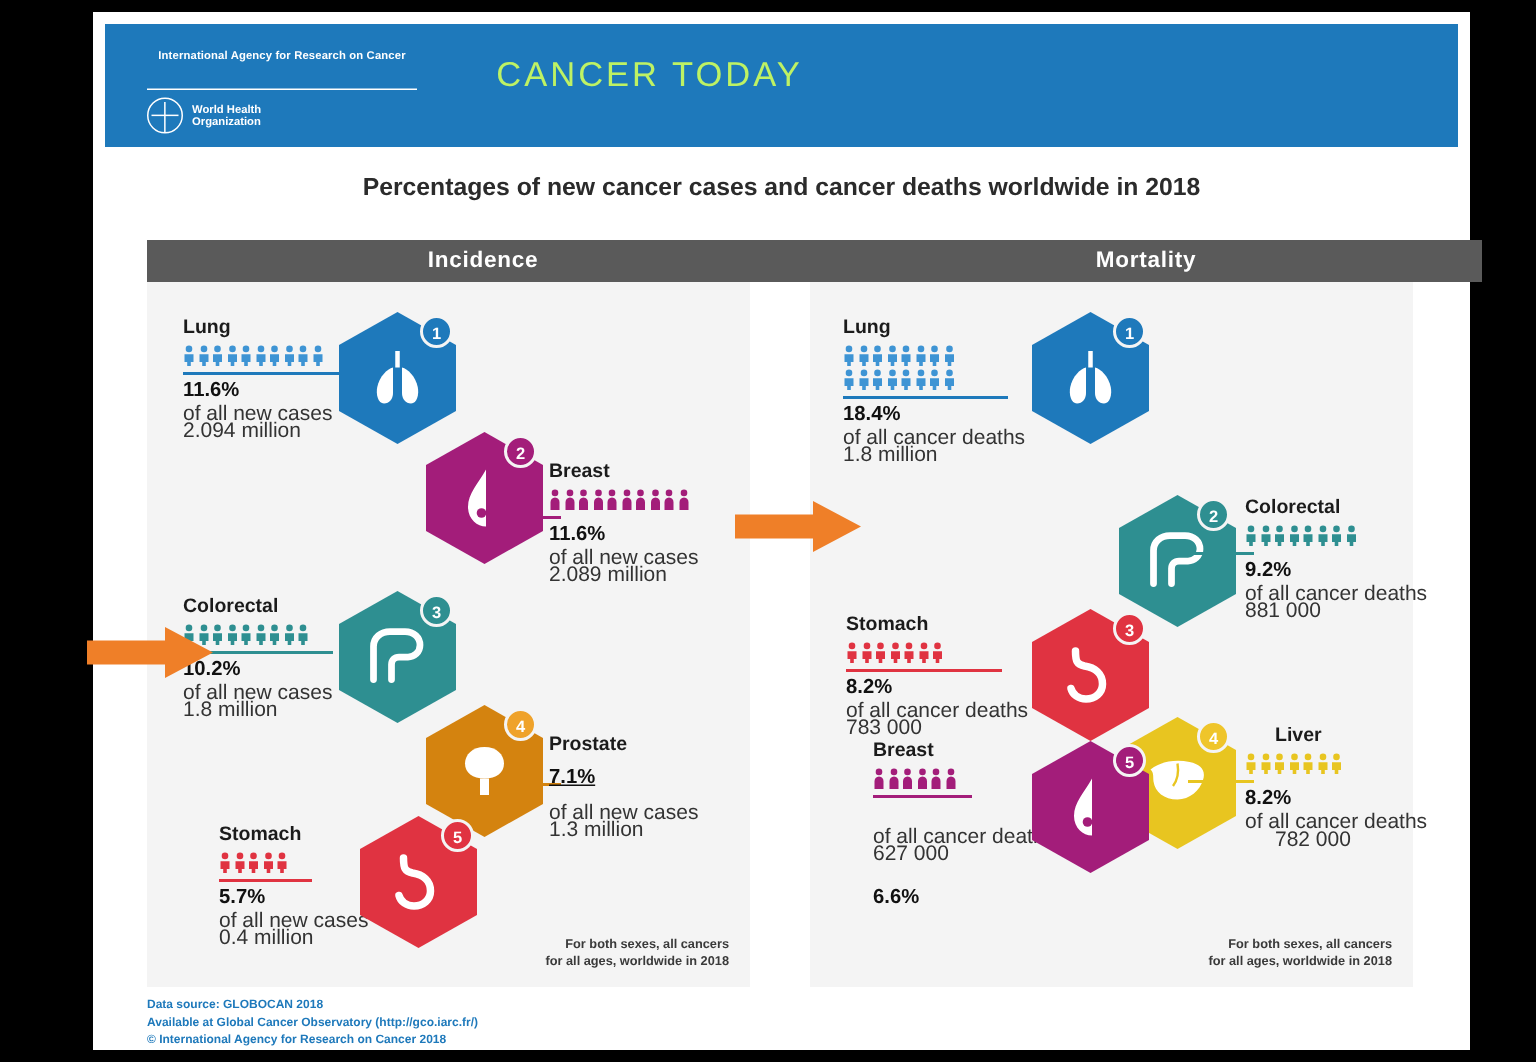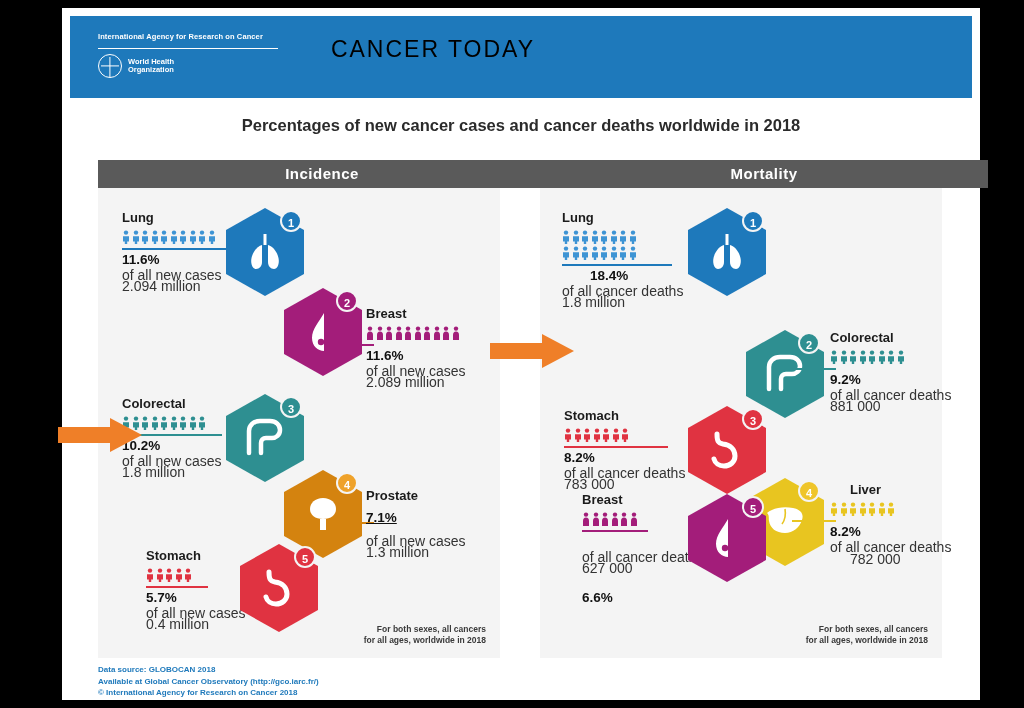--- a/index.html
+++ b/index.html
@@ -33,23 +33,24 @@
     position: absolute;
     left: 28px; top: 16px;
     width: 190px;
     color: #ffffff;
   }
   #iarc-title {
     font-size: 7.5px;
     font-weight: bold;
     letter-spacing: .1px;
     border-bottom: 1px solid #ffffff;
-    padding-bottom: 6px;
+    padding-bottom: 17px;
     width: 180px;
     line-height: 10px;
+    text-align: center;
   }
   #who-row {
     display: flex;
     align-items: center;
     margin-top: 5px;
   }
   #who-emblem {
     width: 24px; height: 24px;
     border-radius: 50%;
     border: 1.4px solid #ffffff;
@@ -76,21 +77,21 @@
     margin-left: 6px;
     font-size: 7.5px;
     font-weight: bold;
     line-height: 8.5px;
   }
   #banner-title {
     position: absolute;
     left: 0; top: 20px;
     width: 726px;
     text-align: center;
-    color: #000000;
+    color: #bef264;
     font-size: 23px;
     letter-spacing: 2px;
     font-weight: normal;
   }
   #banner-subtitle {
     position: absolute;
     left: 0; top: 52px;
     width: 902px;
     text-align: center;
     color: #ffffff;
@@ -521,21 +522,21 @@
         <svg class="person" viewBox="0 0 8 14">
             <circle cx="4" cy="2.6" r="2.2" fill="#3e94d4"></circle>
             <path d="M1 6.2h6v5.2H5.2V14H2.8v-2.6H1z" fill="#3e94d4"></path>
           </svg>
         <svg class="person" viewBox="0 0 8 14">
             <circle cx="4" cy="2.6" r="2.2" fill="#3e94d4"></circle>
             <path d="M1 6.2h6v5.2H5.2V14H2.8v-2.6H1z" fill="#3e94d4"></path>
           </svg>
       </div>
       <div class="rule" style="left:22px; top:104px; width:110px; background:#1e79bb;"></div>
-      <div class="pct" style="left:22px; top:108px;margin-left:28px;">18.4%</div>
+      <div class="pct" style="left:22px; top:108px;">18.4%</div>
       <div class="sub" style="left:22px; top:126px;">
         <span>of all cancer deaths</span><br>
         <span>1.8 million</span>
       </div>
       <div class="hex" style="left:148px; top:48px; background:#1e79bb;">
         <svg width="48" height="40" viewBox="0 0 48 40">
           <path d="M22.5 2h3v11h-3z" fill="#fff"></path>
           <path d="M21 13c-4 1-9 6-10.5 13-1 5 .5 11 4.5 11 3.5 0 6-3 6-7z" fill="#fff"></path>
           <path d="M27 13c4 1 9 6 10.5 13 1 5-.5 11-4.5 11-3.5 0-6-3-6-7z" fill="#fff"></path>
         </svg>

